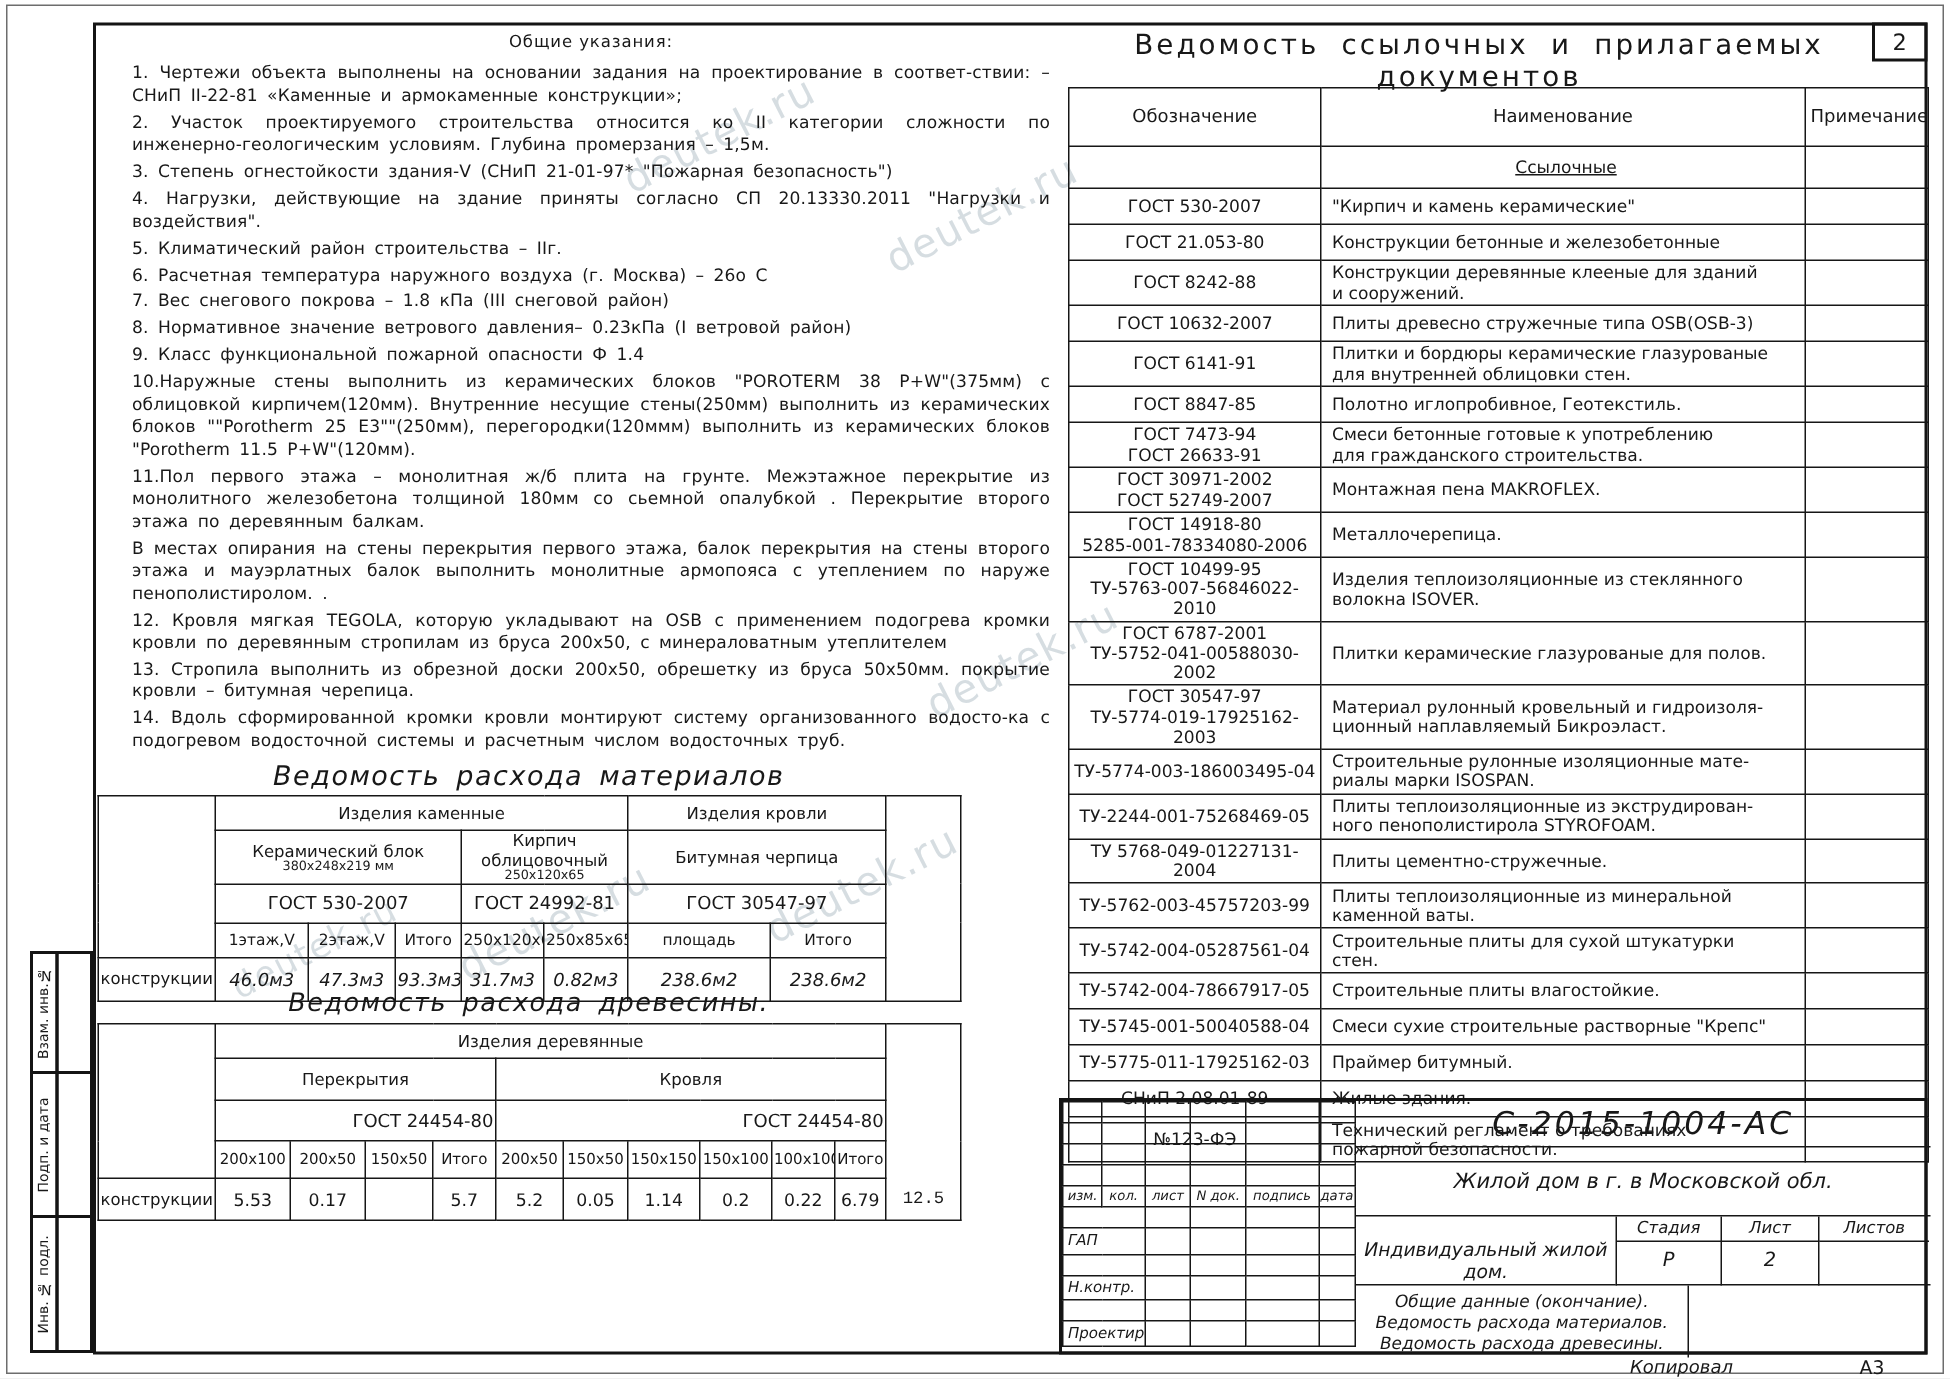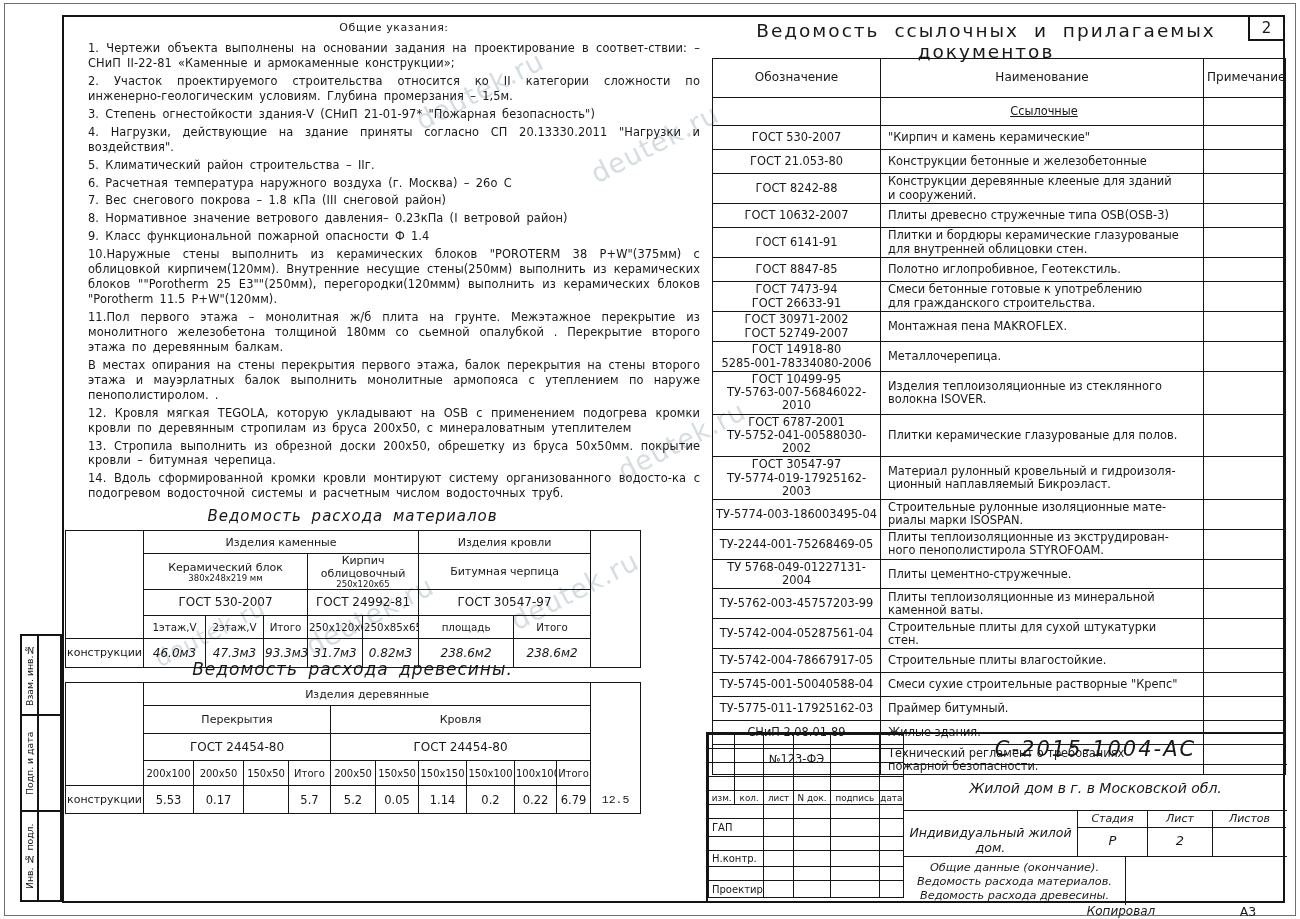--- a/index.html
+++ b/index.html
@@ -34,49 +34,49 @@
   .ref-table td.des{text-align:center;}
   .ref-table td.nam{padding-left:7px;}
   .ref-table tr.hd td{height:36px;text-align:center;font-size:12px;white-space:normal;}
   .ref-table tr.sec td{height:25px;}
   .ref-table tr.sec td.nam{text-align:center;text-decoration:underline;}
   .ref-table tr.s td{height:21px;}
   .ref-table tr.d td{height:27px;}
 
   
   .mat-title{left:65px;top:507px;width:575px;text-align:center;font-style:italic;
-             font-size:15px;letter-spacing:1px;word-spacing:4px;}
+             font-size:18px;letter-spacing:1px;word-spacing:4px;}
   .wood-title{left:65px;top:659px;width:575px;text-align:center;font-style:italic;
              font-size:17px;letter-spacing:1px;word-spacing:4px;}
   .mat-table{left:65px;top:530px;width:575px;}
   .wood-table{left:65px;top:682px;width:575px;}
   .mat-table td,.wood-table td{text-align:center;font-size:11px;padding:0 1px;}
   .mat-table tr.g td{height:22px;}
   .mat-table tr.n td{height:32px;}
   .mat-table tr.gost td{height:25px;font-size:12px;}
   .mat-table tr.c td{height:22px;font-size:10.3px;}
   .mat-table tr.v td{height:28px;font-style:italic;font-size:12px;}
   .wood-table tr.g td{height:22px;}
   .wood-table tr.n td{height:27px;}
-  .wood-table tr.gost td{height:26px;font-size:12px;}
+  .wood-table tr.gost td{height:26px;font-size:12px;text-align:right;}
   .wood-table tr.c td{height:24px;font-size:10px;}
   .wood-table tr.v td{height:27px;font-size:11.5px;}
   td.rowlab{font-size:11px !important;font-style:normal !important;text-align:center;}
   .dim{font-size:8.5px;line-height:1;display:block;}
   td.totcell{vertical-align:bottom;padding-bottom:7px !important;font-size:11.5px;font-family:Liberation Mono, monospace;}
 
   
   .ss{border:2px solid #141414;}
   .vlabel{writing-mode:vertical-rl;transform:rotate(180deg);text-align:center;
           font-size:9.3px;width:100%;height:100%;display:flex;align-items:center;justify-content:center;}
 
   
   .tb{left:706px;top:732px;width:579px;height:171px;border:2.2px solid #141414;}
   .tb-grid{position:absolute;left:0;top:0;width:196px;}
-  .tb-grid td{border:1.5px solid #161616;height:13px;font-size:8.8px;
+  .tb-grid td{border:1.5px solid #161616;height:13px;font-size:8.8px;font-style:italic;
               text-align:center;padding:0;margin-top:12px;}
   .tb-grid tr.lr td{text-align:left;padding-left:3px;font-size:10px;}
   .tb-cell{position:absolute;box-sizing:border-box;}
   .tb-docnum{left:196px;top:0;width:383px;height:31px;border-bottom:1.6px solid #161616;
              text-align:center;font-style:italic;font-size:21px;letter-spacing:2px;line-height:30px;}
   .tb-object{left:196px;top:31px;width:383px;height:46px;border-bottom:1.6px solid #161616;
              text-align:center;font-style:italic;font-size:14px;line-height:46px;}
   .tb-project{left:196px;top:77px;width:173px;height:46px;border-bottom:1.6px solid #161616;
              text-align:center;font-style:italic;font-size:12.5px;padding-top:14px;}
   .tb-sls{left:369px;top:77px;width:210px;height:46px;border-left:1.6px solid #161616;

